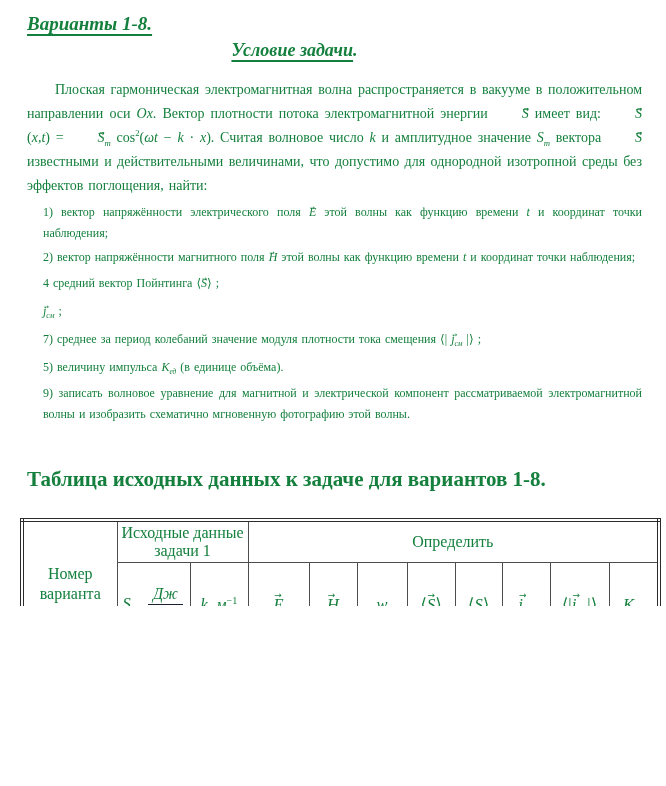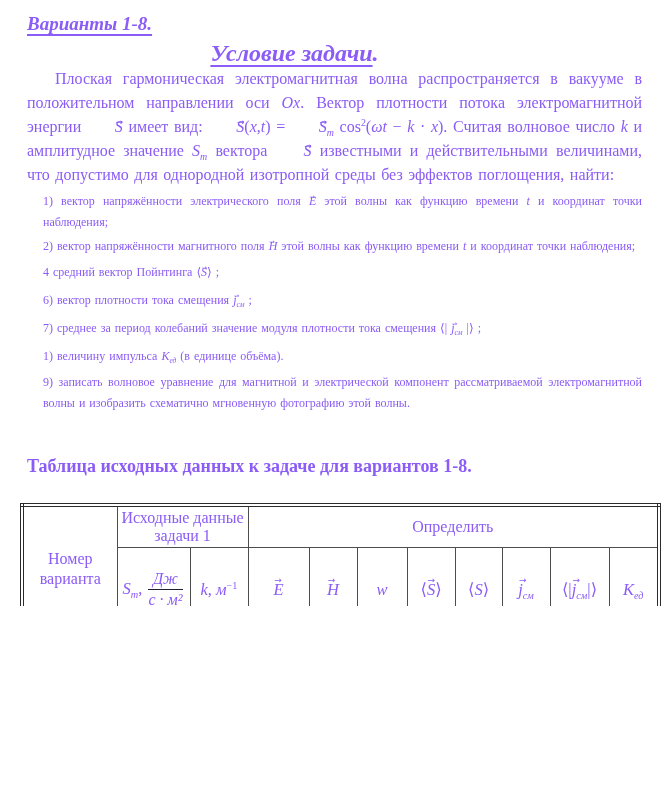--- a/index.html
+++ b/index.html
@@ -1,43 +1,44 @@
 <!DOCTYPE html>
 <html><head>
 <meta charset="utf-8">
 <style>
   * { margin:0; padding:0; box-sizing:border-box; }
   html,body { background:#ffffff; }
   .page {
     position:relative;
     width:666px; height:606px;
     background:#ffffff;
-    color:#8b5cf6;
+    color:#15803d;
     font-family:"Liberation Serif","DejaVu Serif",serif;
     padding:13px 24px 0 27px;
     overflow:hidden;
   }
   
   .h-variants {
     font-size:19px; font-weight:bold; font-style:italic;
     margin-bottom:5px;
   }
   .h-variants .und, .h-condition .und {
     text-decoration:underline;
     text-decoration-thickness:2px;
     text-underline-offset:4px;
   }
   .h-condition {
-    font-size:24px; font-weight:bold; font-style:italic;
+    font-size:18px; font-weight:bold; font-style:italic;
     text-align:center;
     margin:0 80px 0 0;
   }
   
   .intro {
-    font-size:16px; line-height:24px;
+    margin-top:17px;
+    font-size:14px; line-height:24px;
     text-align:justify;
     text-indent:28px;
     word-spacing:1.5px;
   }
   
   .items { margin-top:4px; margin-left:16px; }
   .item {
     font-size:12px; line-height:21px;
     text-align:justify;
     margin-bottom:3px;
@@ -55,21 +56,21 @@
     font-size:0.55em; font-style:normal;
     font-family:"DejaVu Sans",sans-serif;
     letter-spacing:-1px;
   }
   .frac { display:inline-block; vertical-align:middle; text-align:center; font-style:italic; line-height:1.15; margin:0 2px; }
   .frac .num { display:block; border-bottom:1px solid #1b2034; padding:0 4px 1px; }
   .frac .den { display:block; padding-top:1px; }
   
   .h-table {
     margin-top:42px;
-    font-size:18px; font-weight:bold;
+    font-size:21px; font-weight:bold;
   }
   table.data {
     margin-top:26px; margin-left:-7px;
     border-collapse:collapse;
     width:637px;
     table-layout:fixed;
     border:4px double #2b2b2b;
     font-size:16px;
   }
   table.data td {
@@ -99,23 +100,23 @@
   <div class="h-condition">
     <span class="und">Условие задачи</span><span>.</span>
   </div>
 
   <p class="intro"><span class="seg-t">Плоская гармоническая электромагнитная волна распространяется в вакууме в положительном направлении оси </span><span class="seg-i">Ox</span><span class="seg-t">.  Вектор плотности потока электромагнитной энергии </span><span class="vec"><span class="vec-arrow">→</span>S</span><span class="seg-t">  имеет вид:  </span><span class="vec"><span class="vec-arrow">→</span>S</span><span class="seg-t">(</span><span class="seg-i">x</span><span class="seg-t">,</span><span class="seg-i">t</span><span class="seg-t">) = </span><span class="vec"><span class="vec-arrow">→</span>S</span><span class="seg-isub">m</span><span class="seg-t"> cos</span><span class="seg-sup">2</span><span class="seg-t">(</span><span class="seg-i">ωt</span><span class="seg-t"> − </span><span class="seg-i">k</span><span class="seg-t"> · </span><span class="seg-i">x</span><span class="seg-t">). Считая волновое число </span><span class="seg-i">k</span><span class="seg-t">  и амплитудное значение </span><span class="seg-i">S</span><span class="seg-isub">m</span><span class="seg-t"> вектора </span><span class="vec"><span class="vec-arrow">→</span>S</span><span class="seg-t">  известными и действительными величинами, что допустимо для однородной  изотропной среды без  эффектов поглощения, найти:</span></p>
 
   <div class="items">
     <div class="item"><span class="seg-t">1) вектор напряжённости электрического поля  </span><span class="vec"><span class="vec-arrow">→</span>E</span><span class="seg-t">  этой волны как функцию времени  </span><span class="seg-i">t</span><span class="seg-t">  и координат  точки наблюдения;</span></div>
     <div class="item"><span class="seg-t">2) вектор напряжённости магнитного поля </span><span class="vec"><span class="vec-arrow">→</span>H</span><span class="seg-t">  этой волны как функцию времени  </span><span class="seg-i">t</span><span class="seg-t">  и координат  точки наблюдения;</span></div>
     <div class="item tall"><span class="seg-t">4  средний вектор Пойнтинга </span><span class="seg-t">⟨</span><span class="vec"><span class="vec-arrow">→</span>S</span><span class="seg-t">⟩ ;</span></div>
-    <div class="item tall"><span class="seg-t">6)  вектор плотности тока смещения  </span><span class="vec"><span class="vec-arrow">→</span>j</span><span class="seg-isub">см</span><span class="seg-t"> ;</span></div>
+    <div class="item tall"><span class="vec"><span class="vec-arrow">→</span>j</span><span class="seg-isub">см</span><span class="seg-t"> ;</span></div>
     <div class="item tall"><span class="seg-t">7)  среднее за период колебаний значение модуля плотности тока смещения  ⟨| </span><span class="vec"><span class="vec-arrow">→</span>j</span><span class="seg-isub">см</span><span class="seg-t"> |⟩ ;</span></div>
-    <div class="item tall"><span class="seg-t">1) величину импульса </span><span class="seg-i">K</span><span class="seg-isub">ед</span><span class="seg-t">  (в единице объёма).</span></div>
+    <div class="item tall"><span class="seg-t">5) величину импульса </span><span class="seg-i">K</span><span class="seg-isub">ед</span><span class="seg-t">  (в единице объёма).</span></div>
     <div class="item"><span class="seg-t"> 9)  записать волновое уравнение для магнитной и электрической компонент рассматриваемой электромагнитной волны и изобразить схематично мгновенную фотографию этой волны.</span></div>
   </div>
 
   <div class="h-table">Таблица исходных данных к задаче для вариантов 1-8.</div>
 
   <table class="data">
     <colgroup>
       <col style="width:95px">
         <col style="width:73px">
         <col style="width:58px">

